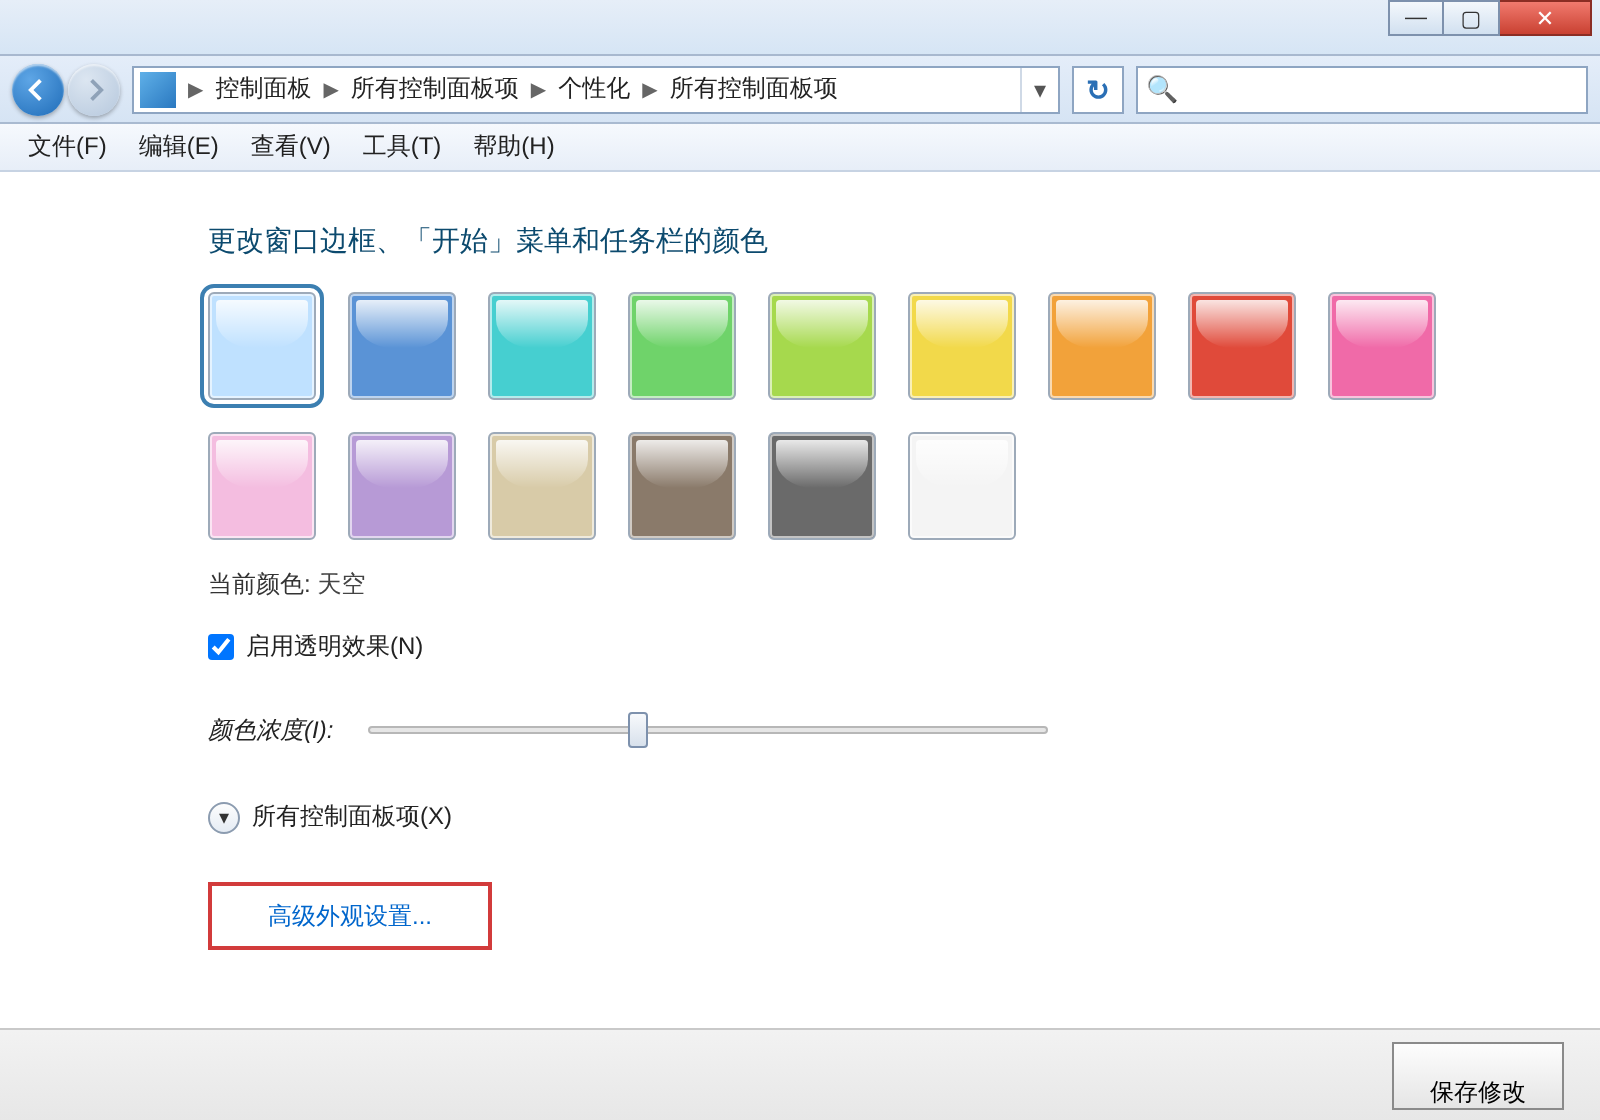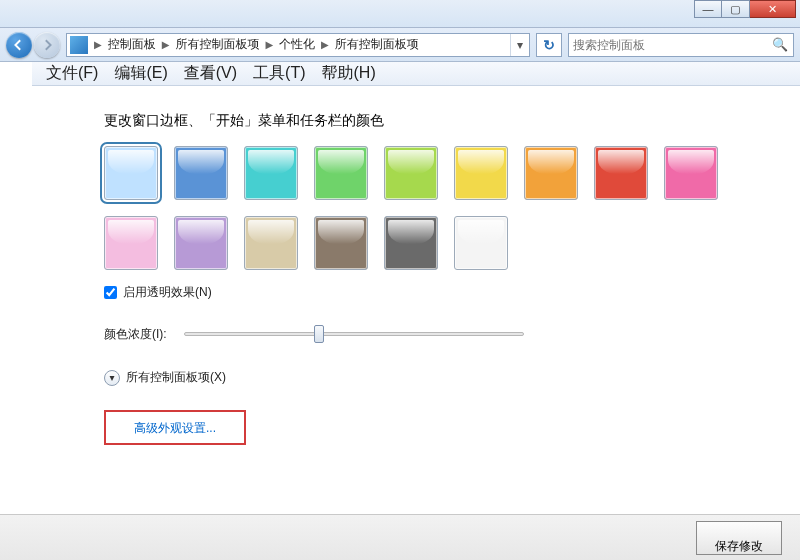--- a/index.html
+++ b/index.html
@@ -23,35 +23,35 @@
   .bc-icon { width:18px; height:18px; margin:0 2px 0 3px; background: linear-gradient(135deg,#5fb0e8,#2a78c0); display:inline-block; }
   .bc-sep { color:#666; padding:0 4px; font-size:10px; }
   .bc-item { padding:0 2px; white-space:nowrap; }
   .bc-drop { margin-left:auto; padding:0 6px; color:#555; border-left:1px solid #cfd9e6; height:100%; display:flex; align-items:center; }
   .refresh { width:26px; height:24px; border:1px solid #8ea5c2; background:#fff; display:flex; align-items:center; justify-content:center; color:#2a6fb5; font-size:14px; font-weight:bold; }
   .searchbox { width:226px; height:24px; border:1px solid #8ea5c2; background:#fff; display:flex; align-items:center; padding:0 4px; }
   .searchbox input { border:none; outline:none; flex:1; font-size:12px; color:#888; background:transparent; }
   .searchbox .sicon { color:#2a6fb5; font-size:13px; }
 
   
-  .menubar { height:24px; background:linear-gradient(#f6f9fd,#e7eef8); border-bottom:1px solid #c7d3e3; display:flex; align-items:center; font-size:16px; padding:0 6px;margin-left:32px; }
+  .menubar { height:24px; background:linear-gradient(#f6f9fd,#e7eef8); border-bottom:1px solid #c7d3e3; display:flex; align-items:center; font-size:12px; padding:0 6px; }
   .menuitem { padding:2px 8px; color:#222; }
 
   
   .content { position:absolute; top:86px; bottom:46px; left:0; right:0; background:#fff; padding:26px 0 0 104px; }
-  .heading { color:#000000; font-size:14px; margin-bottom:16px; }
+  .heading { color:#0c4a6e; font-size:14px; margin-bottom:16px; }
   .swatches { display:flex; flex-wrap:wrap; gap:16px; width:620px; margin-bottom:14px; }
   .swatch { width:54px; height:54px; border:1px solid #9daab9; border-radius:3px; position:relative; background:#ddd; box-shadow: inset 0 0 0 1px rgba(255,255,255,.6); overflow:hidden; }
   .swatch.selected { outline:2px solid #3c7fb1; outline-offset:2px; }
   .swatch::after { content:""; position:absolute; left:3px; right:3px; top:3px; height:46%; border-radius:2px 2px 40% 40%/2px 2px 60% 60%; background: linear-gradient(rgba(255,255,255,.85), rgba(255,255,255,0)); }
   .curlabel { font-size:12px; color:#333; margin-bottom:14px; }
   .curlabel .val { color:#444; }
   .checkrow { display:flex; align-items:center; font-size:12px; color:#222; margin-bottom:24px; }
   .checkrow input { margin-right:6px; }
-  .sliderrow { display:flex; align-items:center; font-size:12px; color:#222; margin-bottom:26px; }
+  .sliderrow { display:flex; align-items:center; font-size:12px; color:#222; margin-bottom:26px;font-style:italic; }
   .sliderrow .lbl { width:80px; }
   .slider { position:relative; width:340px; height:18px; }
   .slider-track { position:absolute; left:0; right:0; top:7px; height:4px; background:#e6e6e6; border:1px solid #b7b7b7; border-radius:2px; }
   .slider-thumb { position:absolute; top:0; left:130px; width:10px; height:18px; background:linear-gradient(#f7f9fc,#d8e1ec); border:1px solid #7d91ad; border-radius:2px; }
   .mixerrow { display:flex; align-items:center; font-size:12px; color:#222; margin-bottom:24px; }
   .chev { width:16px; height:16px; border:1px solid #8c9cb0; border-radius:50%; display:flex; align-items:center; justify-content:center; margin-right:6px; font-size:10px; color:#333; background:linear-gradient(#fdfdfd,#e5ecf4); }
   .linkbox { display:inline-block; padding:6px 28px; border:2px solid #d23b3b; }
   .linkbox a { color:#0066cc; font-size:12px; text-decoration:none; }
 
   
@@ -97,21 +97,20 @@
     <span class="bc-sep">▶</span>
     <span class="bc-item">个性化</span>
     <span class="bc-sep">▶</span>
     <span class="bc-item">所有控制面板项</span>
     <span class="bc-drop">▾</span>
   </div>
   <div class="refresh">
       <span>↻</span>
     </div>
   <div class="searchbox">
-    <input type="text" placeholder="搜索控制面板" style="">
     <span class="sicon">🔍</span>
   </div>
 </div>
 
 <div class="menubar">
   <div class="menuitem">文件(F)</div>
   <div class="menuitem">编辑(E)</div>
   <div class="menuitem">查看(V)</div>
   <div class="menuitem">工具(T)</div>
   <div class="menuitem">帮助(H)</div>
@@ -131,20 +130,24 @@
       <div class="swatch" style="background: rgb(224, 74, 58);"></div>
       <div class="swatch" style="background: rgb(240, 106, 168);"></div>
       <div class="swatch" style="background: rgb(244, 189, 224);"></div>
       <div class="swatch" style="background: rgb(183, 154, 214);"></div>
       <div class="swatch" style="background: rgb(216, 203, 168);"></div>
       <div class="swatch" style="background: rgb(138, 122, 106);"></div>
       <div class="swatch" style="background: rgb(106, 106, 106);"></div>
       <div class="swatch" style="background: rgb(244, 244, 244);"></div>
     </div>
 
+  <div class="curlabel">
+    <span>当前颜色:</span>
+    <span class="val">天空</span>
+  </div>
 
   <div class="checkrow">
     <input type="checkbox" id="transp" checked="" style="">
     <label for="transp">启用透明效果(N)</label>
   </div>
 
   <div class="sliderrow">
     <span class="lbl">颜色浓度(I):</span>
     <div class="slider">
       <div class="slider-track"></div>

